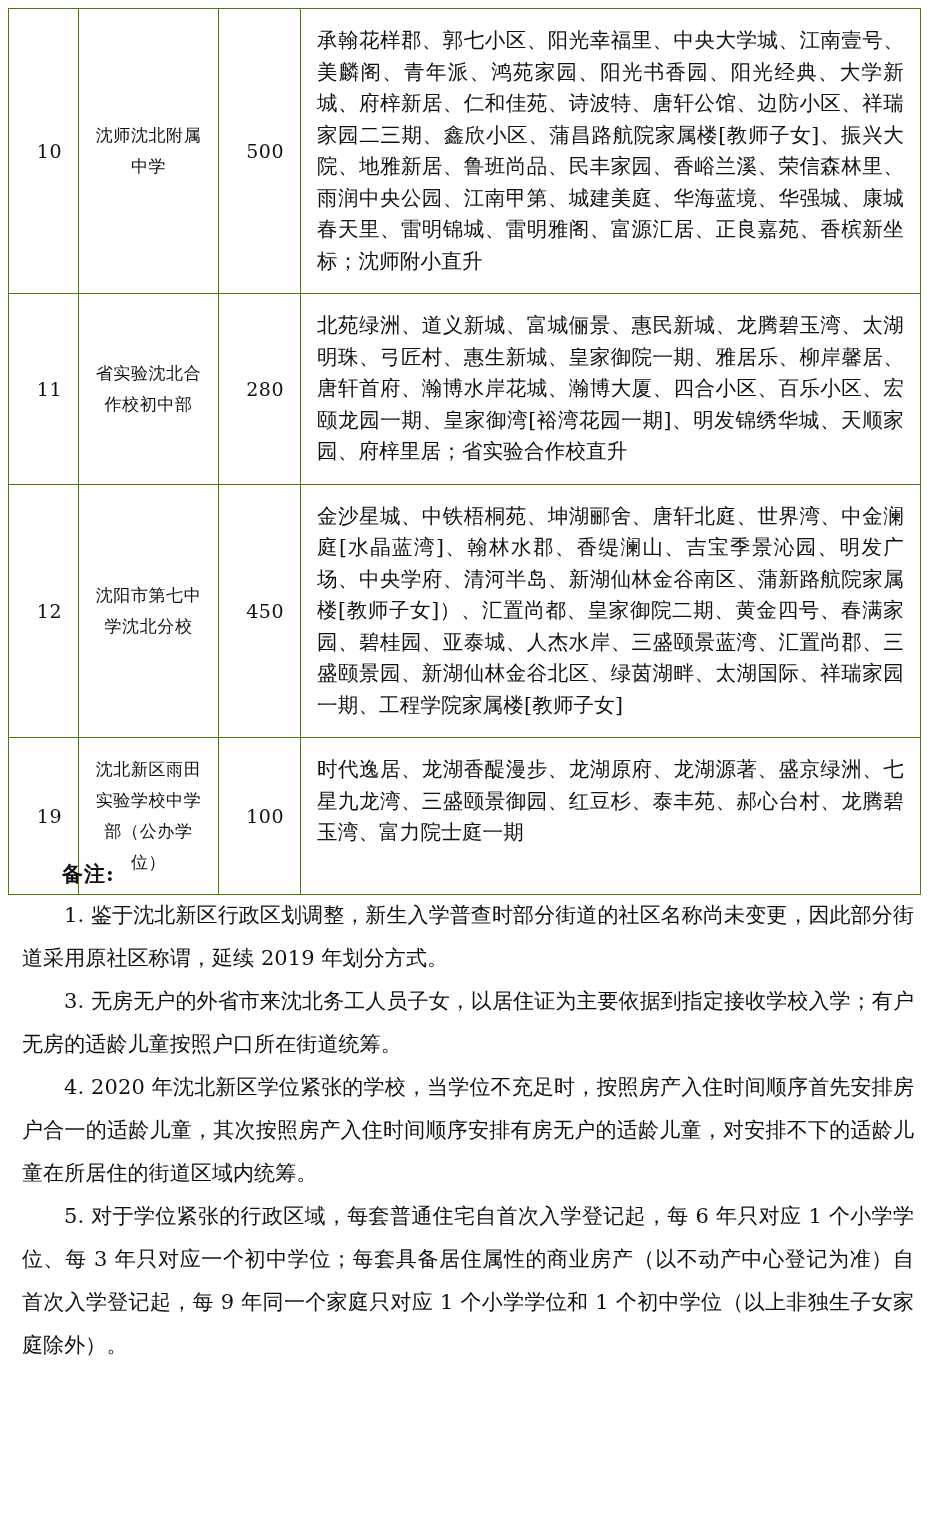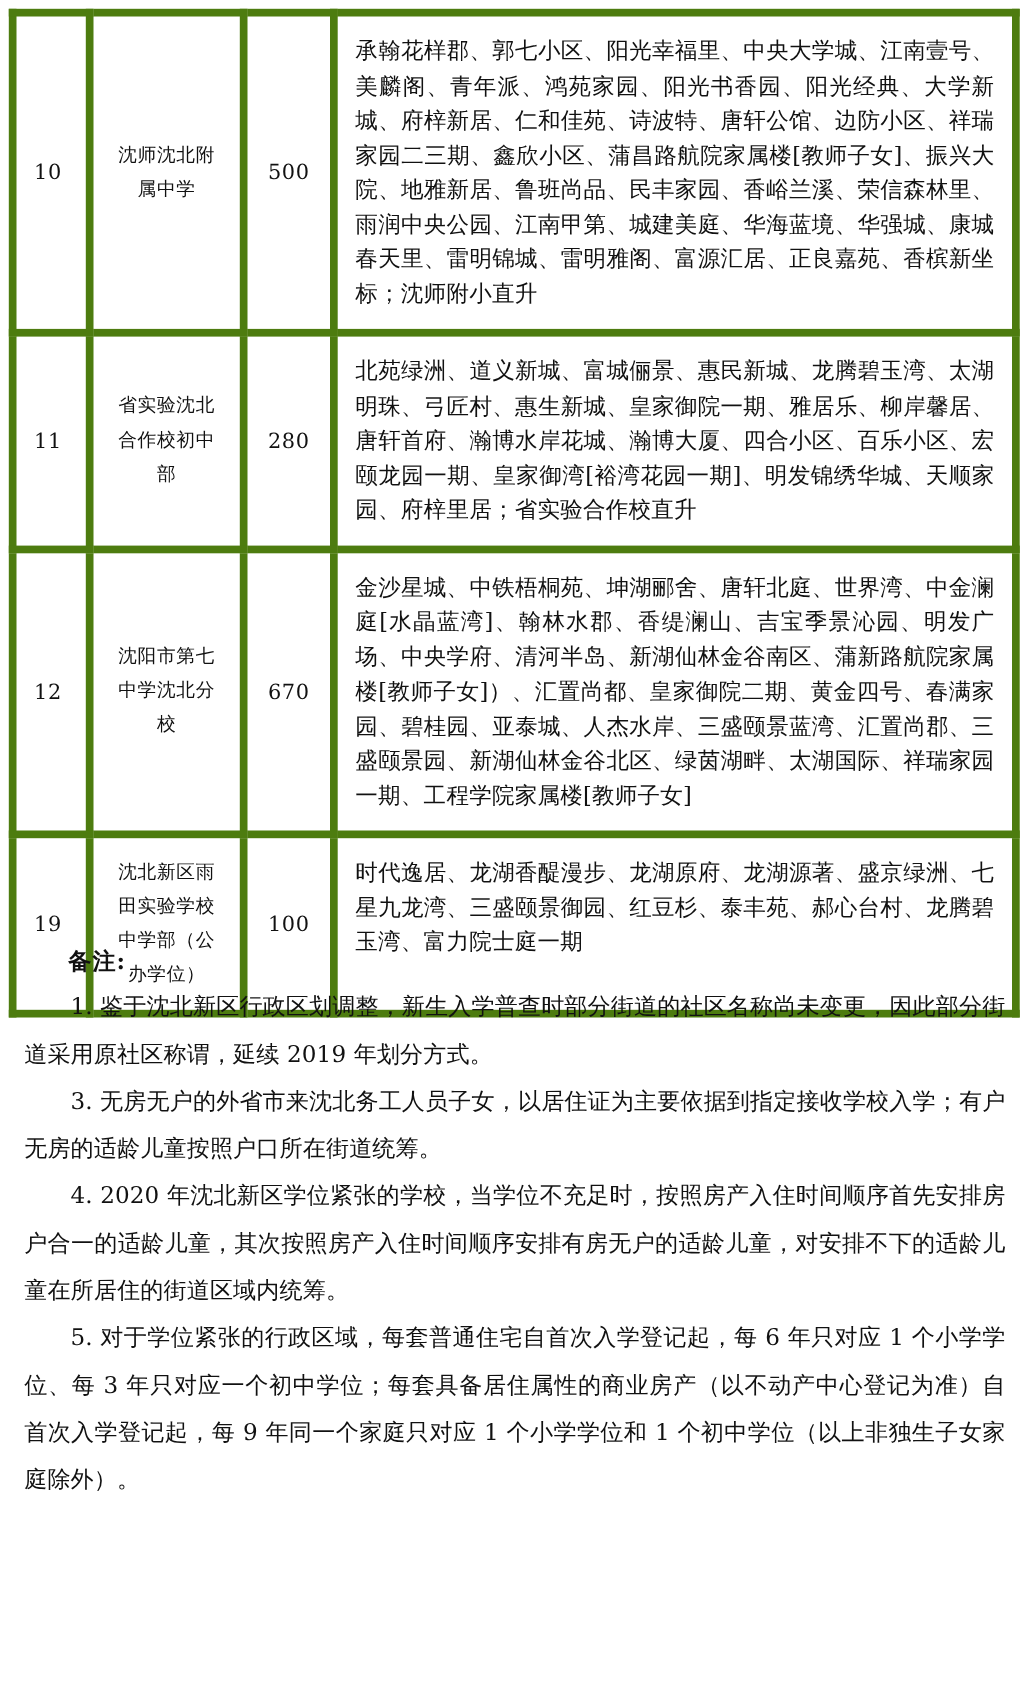--- a/index.html
+++ b/index.html
@@ -28,39 +28,39 @@
     border-collapse: collapse;
     width: 912px;
     table-layout: fixed;
   }
   table.zone-table col.c-idx   { width: 70px; }
   table.zone-table col.c-name  { width: 140px; }
   table.zone-table col.c-seats { width: 82px; }
   table.zone-table col.c-body  { width: 620px; }
 
   table.zone-table td {
-    border: 7px solid #4d7c0f;
+    border: 1px solid #4d7c0f;
     vertical-align: middle;
     padding: 16px;
   }
   td.idx {
-    text-align: left;
+    text-align: right;
     font-size: 19px;
     font-family: "DejaVu Serif", "Liberation Serif", serif;
     letter-spacing: 0.5px;
   }
   td.name {
     text-align: center;
     font-size: 17px;
     line-height: 31px;
     padding: 4px 9px;
     letter-spacing: 0.6px;
   }
   td.seats {
-    text-align: center;
+    text-align: right;
     font-size: 19px;
     letter-spacing: 0.5px;
   }
   td.body {
     font-size: 20.5px;
     line-height: 31.5px;
     padding: 7px 8px 7px 11px;
     text-align: justify;
     text-justify: inter-ideograph;
     letter-spacing: 0.2px;
@@ -111,21 +111,21 @@
       </tr>
       <tr class="r11" style="height:150px;">
         <td class="idx">11</td>
         <td class="name">省实验沈北合作校初中部</td>
         <td class="seats">280</td>
         <td class="body">北苑绿洲、道义新城、富城俪景、惠民新城、龙腾碧玉湾、太湖明珠、弓匠村、惠生新城、皇家御院一期、雅居乐、柳岸馨居、唐轩首府、瀚博水岸花城、瀚博大厦、四合小区、百乐小区、宏颐龙园一期、皇家御湾[裕湾花园一期]、明发锦绣华城、天顺家园、府梓里居；省实验合作校直升</td>
       </tr>
       <tr class="r12" style="height:233px;">
         <td class="idx">12</td>
         <td class="name">沈阳市第七中学沈北分校</td>
-        <td class="seats">670</td>
+        <td class="seats">450</td>
         <td class="body">金沙星城、中铁梧桐苑、坤湖郦舍、唐轩北庭、世界湾、中金澜庭[水晶蓝湾]、翰林水郡、香缇澜山、吉宝季景沁园、明发广场、中央学府、清河半岛、新湖仙林金谷南区、蒲新路航院家属楼[教师子女]）、汇置尚都、皇家御院二期、黄金四号、春满家园、碧桂园、亚泰城、人杰水岸、三盛颐景蓝湾、汇置尚郡、三盛颐景园、新湖仙林金谷北区、绿茵湖畔、太湖国际、祥瑞家园一期、工程学院家属楼[教师子女]</td>
       </tr>
       <tr class="r13" style="height:136px;">
         <td class="idx">19</td>
         <td class="name">沈北新区雨田实验学校中学部（公办学位）</td>
         <td class="seats">100</td>
         <td class="body">时代逸居、龙湖香醍漫步、龙湖原府、龙湖源著、盛京绿洲、七星九龙湾、三盛颐景御园、红豆杉、泰丰苑、郝心台村、龙腾碧玉湾、富力院士庭一期</td>
       </tr>
     </tbody>
   </table>

